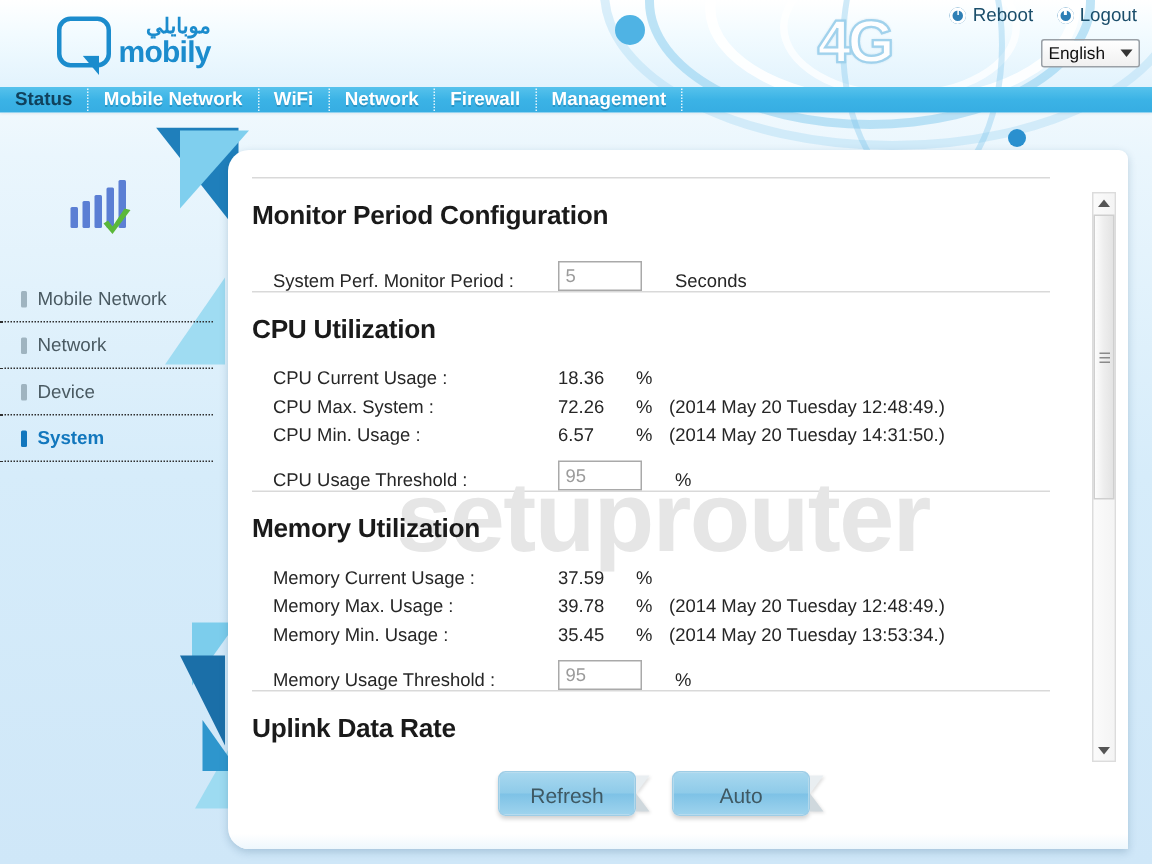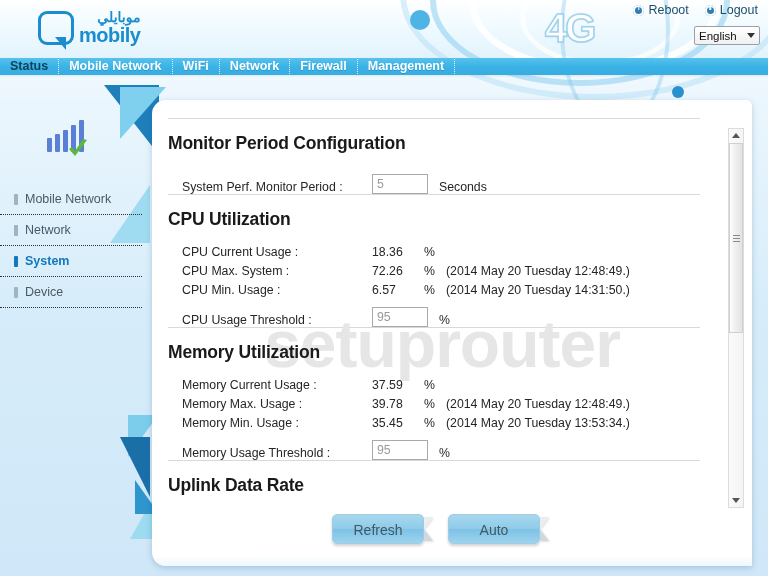--- a/index.html
+++ b/index.html
@@ -171,21 +171,21 @@
   .row.tall { height:30px; }
   .lbl { width:190px; color:#262626; }
   .val { width:52px; text-align:left; }
   .unit { width:22px; }
   .stamp { color:#262626; white-space:nowrap; }
   .tinput {
     width:56px; height:20px; border:1px solid #a9a9a9; background:#fff;
     font-size:12.3px; color:#9b9b9b; padding:0 4px;
     font-family:"Liberation Sans", sans-serif;
   }
-  .afterinput { margin-left:11px; }
+  .afterinput { margin-left:22px; }
 
   .btnrow { position:absolute; left:0; right:32px; bottom:22px; display:flex; justify-content:center; gap:24px; z-index:3;}
   .btnwrap { position:relative; }
   .btn {
     min-width:92px; height:30px; line-height:30px; text-align:center;
     background:linear-gradient(180deg,#a8d8ef 0%,#8fcbe9 48%,#7ec2e6 52%,#9ed3ed 100%);
     border:1px solid #9ecde6; border-radius:5px;
     color:#3f5963; font-size:14px; cursor:pointer;
     box-shadow:0 2px 3px rgba(0,0,0,.18);
     padding:0 14px;
@@ -282,27 +282,27 @@
     </div>
     <div class="sidelist">
       <div class="side-item">
         <span class="mk"></span>
         <span>Mobile Network</span>
       </div>
       <div class="side-item">
         <span class="mk"></span>
         <span>Network</span>
       </div>
+      <div class="side-item">
+        <span class="mk"></span>
+        <span>Device</span>
+      </div>
       <div class="side-item active">
         <span class="mk"></span>
         <span>System</span>
-      </div>
-      <div class="side-item">
-        <span class="mk"></span>
-        <span>Device</span>
       </div>
     </div>
   </div>
 
   <div class="panel">
     <div class="panel-inner">
 
       <div class="watermark">setuprouter</div>
 
       <div class="content">

